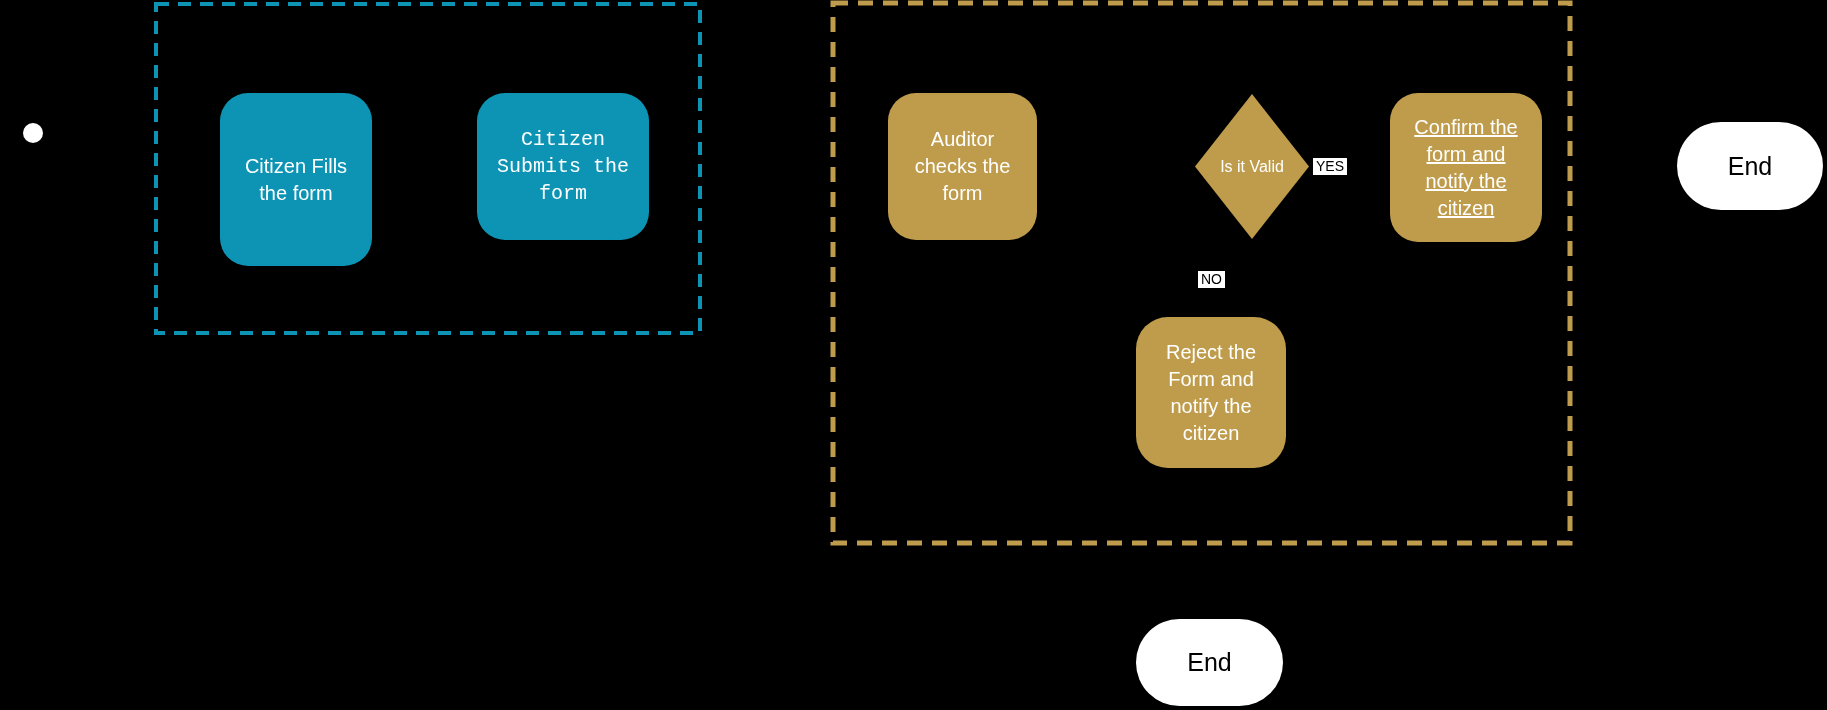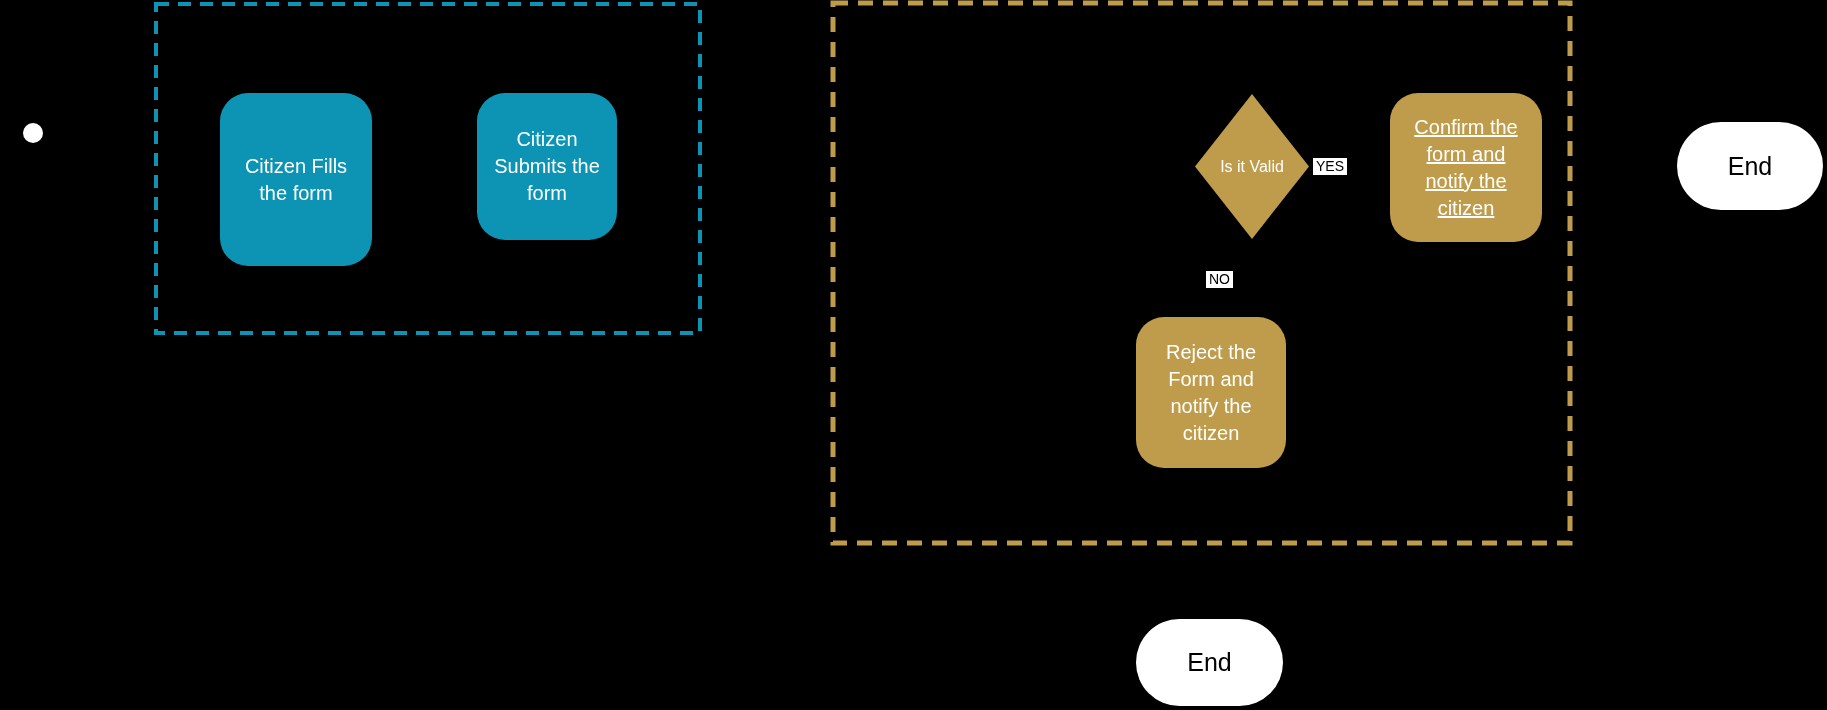--- a/index.html
+++ b/index.html
@@ -48,45 +48,45 @@
   }
   .start-node {
     position: absolute;
     left: 23px;
     top: 123px;
     width: 20px;
     height: 20px;
     border-radius: 50%;
   }
   .n-fill    { left: 220px;  top: 93px;  width: 152px; height: 173px; }
-  .n-submit  { left: 477px;  top: 93px;  width: 140px; height: 147px; }
+  .n-submit  { left: 477px;  top: 93px;  width: 172px; height: 147px; font-family: Liberation Mono, monospace; }
   .n-auditor { left: 888px;  top: 93px;  width: 149px; height: 147px; }
   .n-confirm { left: 1390px; top: 93px;  width: 152px; height: 149px; text-decoration: underline; }
-  .n-reject  { left: 1136px; top: 317px; width: 150px; height: 151px; }
+  .n-reject  { left: 1136px; top: 317px; width: 150px; height: 151px; border-radius: 32px; }
   .n-diamond {
     left: 1195px; top: 94px; width: 114px; height: 145px;
     clip-path: polygon(50% 0, 100% 50%, 50% 100%, 0 50%);
     font-size: 16px;
     line-height: 19px;
     padding: 4px;
   }
   .terminal {
     border-radius: 44px;
     font-size: 25px;
   }
   .n-end-right  { left: 1677px; top: 122px; width: 146px; height: 88px; }
   .n-end-bottom { left: 1136px; top: 619px; width: 147px; height: 87px; }
   .edge-label {
     position: absolute;
     font-size: 14px;
     line-height: 15px;
     padding: 1px 3px;
   }
   .lbl-yes { left: 1313px; top: 158px; text-align: center; }
-  .lbl-no  { left: 1198px; top: 271px; margin-left: 8px; }
+  .lbl-no  { left: 1198px; top: 271px; }
 </style>
 </head>
 <body>
 
 <div class="canvas">
 
   <svg class="lanes" width="1827" height="710">
     <rect class="lane-rect teal" x="156" y="4" width="544" height="329" stroke="#0D94B5"></rect>
     <rect class="lane-rect gold" x="833" y="3" width="737" height="540" stroke="#BF9C4C"></rect>
   </svg>
@@ -94,20 +94,23 @@
   <div class="start-node" style="background-color: rgb(255, 255, 255);"></div>
 
   <div class="node process n-fill" style="background-color: rgb(13, 148, 181);">
     <span>Citizen Fills the form</span>
   </div>
 
   <div class="node process n-submit" style="background-color: rgb(13, 148, 181);">
     <span>Citizen Submits the form</span>
   </div>
 
+  <div class="node process n-auditor" style="background-color: rgb(191, 156, 76);">
+    <span>Auditor checks the form</span>
+  </div>
 
   <div class="node n-diamond" style="background-color: rgb(191, 156, 76);">
     <span>Is it Valid</span>
   </div>
 
   <div class="edge-label lbl-yes" style="background-color: rgb(255, 255, 255); color: rgb(0, 0, 0);">YES</div>
 
   <div class="edge-label lbl-no" style="background-color: rgb(255, 255, 255); color: rgb(0, 0, 0);">NO</div>
 
   <div class="node process n-confirm" style="background-color: rgb(191, 156, 76);">

